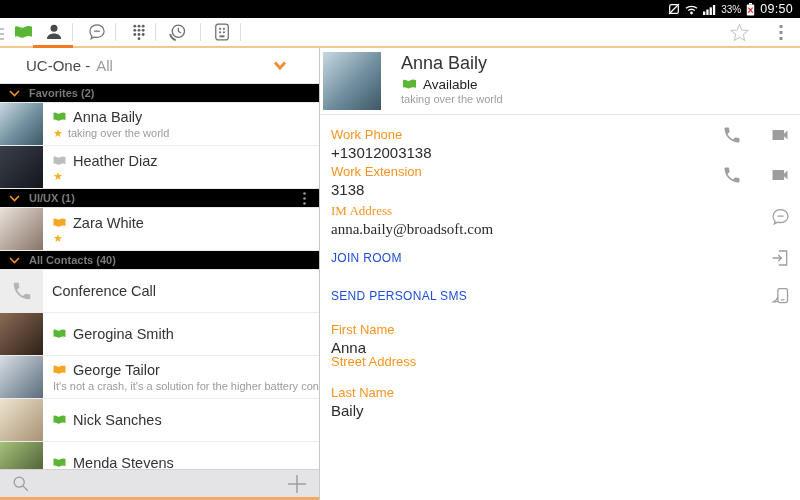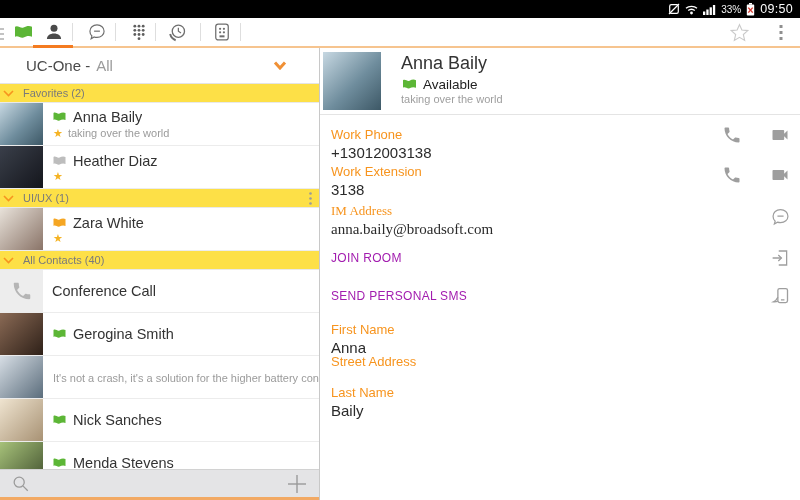--- a/index.html
+++ b/index.html
@@ -26,21 +26,21 @@
     display:flex; flex-direction:column; background:#fff; }
   .list { height:421px; overflow:hidden; }
   
   .selector { height:36px; border-bottom:1px solid #e4e4e4; display:flex;
     align-items:center; padding:0 26px; font-size:15px; }
   .sel-name { color:#4a4a4a; }
   .sel-filter { color:#9b9b9b; margin-left:6px; }
   .sel-chev { margin-left:auto; margin-right:6px; display:flex; }
   
   .ghdr { height:19px; border-bottom:1px solid #e9e9e9; display:flex; align-items:center;
-    padding:0 3px; font-size:11px; color:#7a7a7a; gap:9px; background:#fde047; }
+    padding:0 9px; font-size:11px; color:#7a7a7a; gap:9px; background:#000000;font-weight:bold; }
   .gmenu { margin-left:auto; display:flex; cursor:pointer; padding-right:4px; }
   
   .crow { height:43px; border-bottom:1px solid #ececec; display:flex; align-items:stretch; cursor:pointer; }
   .avatar { width:43px; height:42px; flex:0 0 43px; }
   .conf-avatar { display:flex; align-items:center; justify-content:center; }
   .ctext { display:flex; flex-direction:column; justify-content:center; padding-left:9px; min-width:0; flex:1; }
   .nline { display:flex; align-items:center; gap:6px; }
   .flagicon { display:flex; flex:0 0 auto; }
   .fg-green  { color:#5cb636; }
   .fg-orange { color:#f5a623; }
@@ -68,21 +68,21 @@
   .r-im  { height:44px; padding-top:8px;font-family:Liberation Serif, serif; }
   .r-pf1 { height:33px; padding-top:7px; }
   .r-pf2 { height:33px; padding-top:7px; }
   .r-pf3 { height:30px; padding-top:6px; }
   .flabel { font-size:13px; color:#f7941e; }
   .fvalue { font-size:15px; color:#2b2b2b; margin-top:2px; }
   .ficons { position:absolute; right:9px; top:50%; transform:translateY(-50%);
     display:flex; gap:27px; align-items:center; }
   .ficonbtn { cursor:pointer; display:flex; }
   .arow { position:relative; height:38px; display:flex; align-items:center; padding-left:11px; cursor:pointer; }
-  .alabel { font-size:12px; color:#a21caf; letter-spacing:.3px; }
+  .alabel { font-size:12px; color:#1d4ed8; letter-spacing:.3px; }
 </style>
 </head>
 <body>
 
 <div class="statusbar">
   <span style="display:flex">
     <svg width="12" height="12" viewBox="0 0 12 12">
         <rect x="1.7" y="1.7" width="8.6" height="8.6" rx="1.6" fill="none" stroke="#fff" stroke-width="1.2"></rect>
         <line x1="1" y1="11" x2="11" y2="1" stroke="#fff" stroke-width="1.2"></line>
       </svg>
@@ -316,20 +316,28 @@
                 </svg>
               </span>
             <span class="cname">Gerogina Smith</span>
           </div>
         </div>
       </div>
 
       <div class="crow">
         <div class="avatar" style="background:linear-gradient(135deg,#d7dee5 0%,#5b6d7c 100%)"></div>
         <div class="ctext">
+          <div class="nline">
+            <span class="flagicon fg-orange">
+                <svg width="15" height="12" viewBox="0 0 14 12">
+                  <path d="M1 2 C3 .5 5 3.5 7 2.5 C9 1.5 11 1 13 2 L13 9 C11 8 9 8.5 7 9.5 C5 10.5 3 7.5 1 9 Z" fill="currentColor"></path>
+                </svg>
+              </span>
+            <span class="cname">George Tailor</span>
+          </div>
           <div class="sline">
             <span class="cstatus">It's not a crash, it's a solution for the higher battery cons...</span>
           </div>
         </div>
       </div>
 
       <div class="crow">
         <div class="avatar" style="background:linear-gradient(135deg,#efe4d0 0%,#a89274 100%)"></div>
         <div class="ctext">
           <div class="nline">

